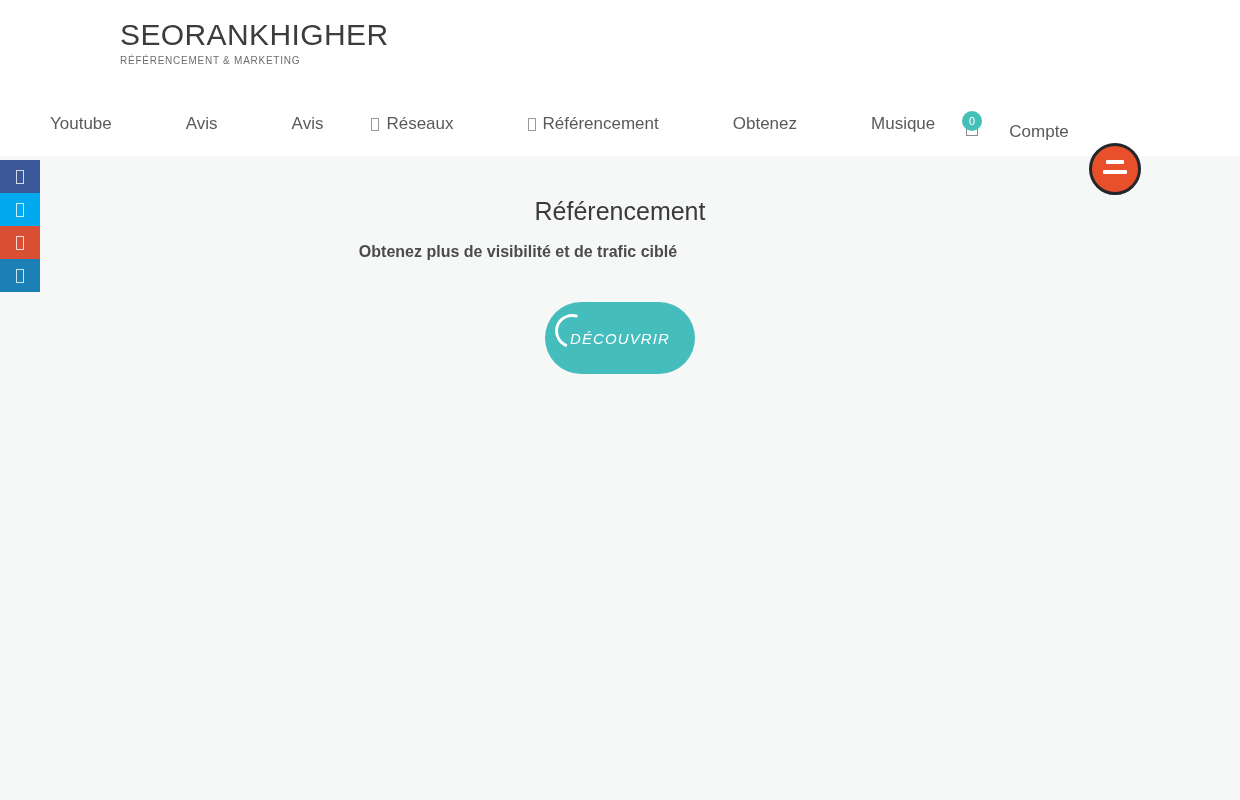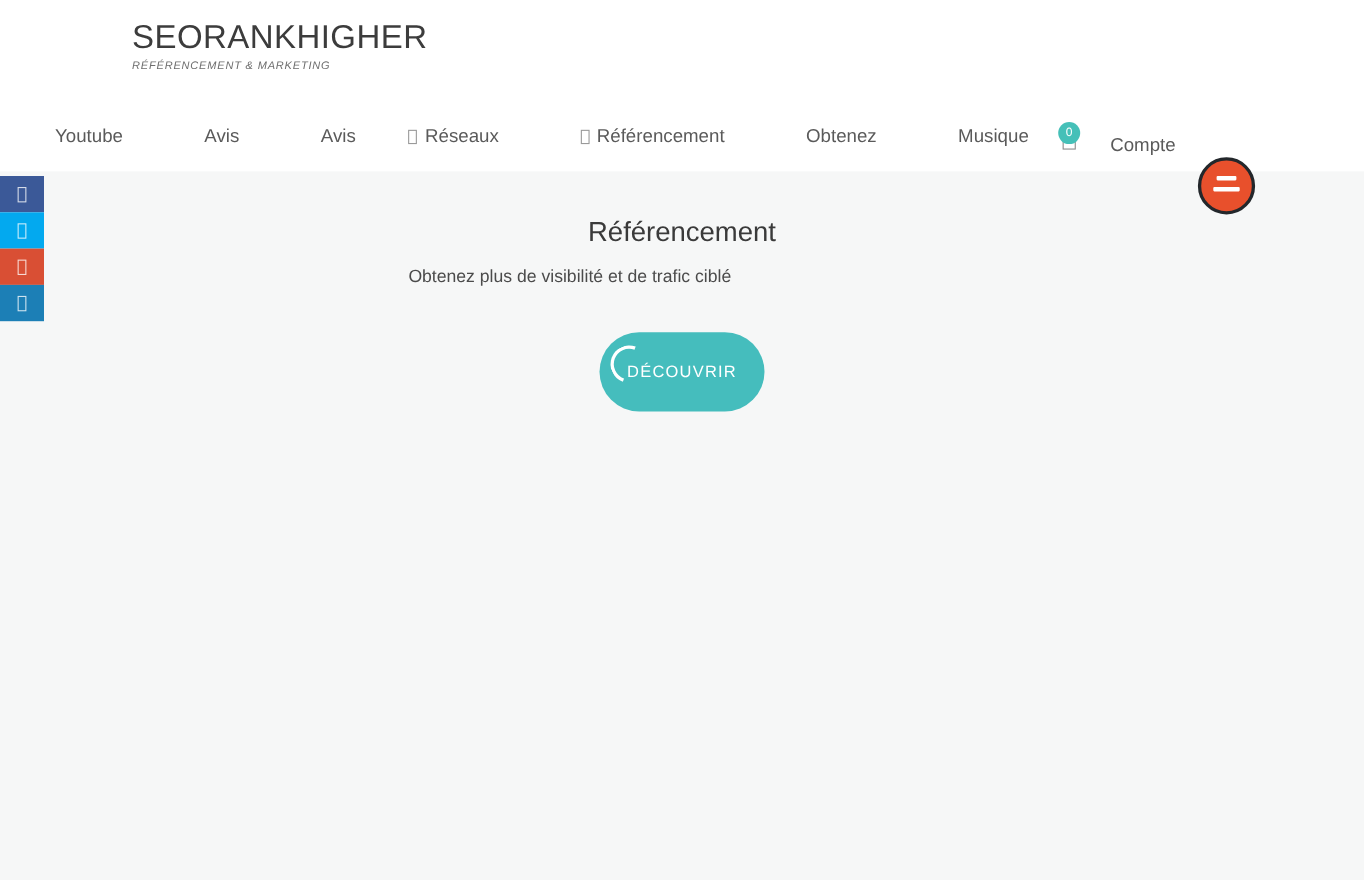--- a/index.html
+++ b/index.html
@@ -43,21 +43,20 @@
     white-space: nowrap;
   }
 
   .brand-tagline {
     font-size: 10px;
     letter-spacing: 0.75px;
     color: #6d6d6d;
     line-height: 14px;
     margin-top: 2px;
     white-space: nowrap;
-    font-style: italic;
   }
 
   
   .main-nav {
     position: absolute;
     top: 104px;
     left: 50px;
     display: flex;
     align-items: center;
     height: 40px;
@@ -195,21 +194,21 @@
     line-height: 30px;
   }
 
   .hero-subtitle {
     position: absolute;
     top: 85px;
     left: 0;
     width: 1036px;
     text-align: center;
     font-size: 16px;
-    font-weight: 400;
+    font-weight: 700;
     color: #4b4b4b;
     line-height: 22px;
   }
 
   .hero-cta-wrap {
     position: absolute;
     top: 146px;
     left: 0;
     width: 1240px;
     display: flex;
@@ -226,21 +225,21 @@
     color: #ffffff;
     font-family: "Liberation Sans", sans-serif;
     font-size: 15px;
     letter-spacing: 1.1px;
     cursor: pointer;
     display: flex;
     align-items: center;
     justify-content: center;
   }
 
-  .cta-label { position: relative; z-index: 2; }
+  .cta-label { position: relative; z-index: 2; font-style: italic; }
 
   .cta-spinner {
     position: absolute;
     left: 10px;
     top: 12px;
     width: 34px;
     height: 34px;
     border-radius: 50%;
     border: 3px solid transparent;
     border-top-color: #ffffff;

